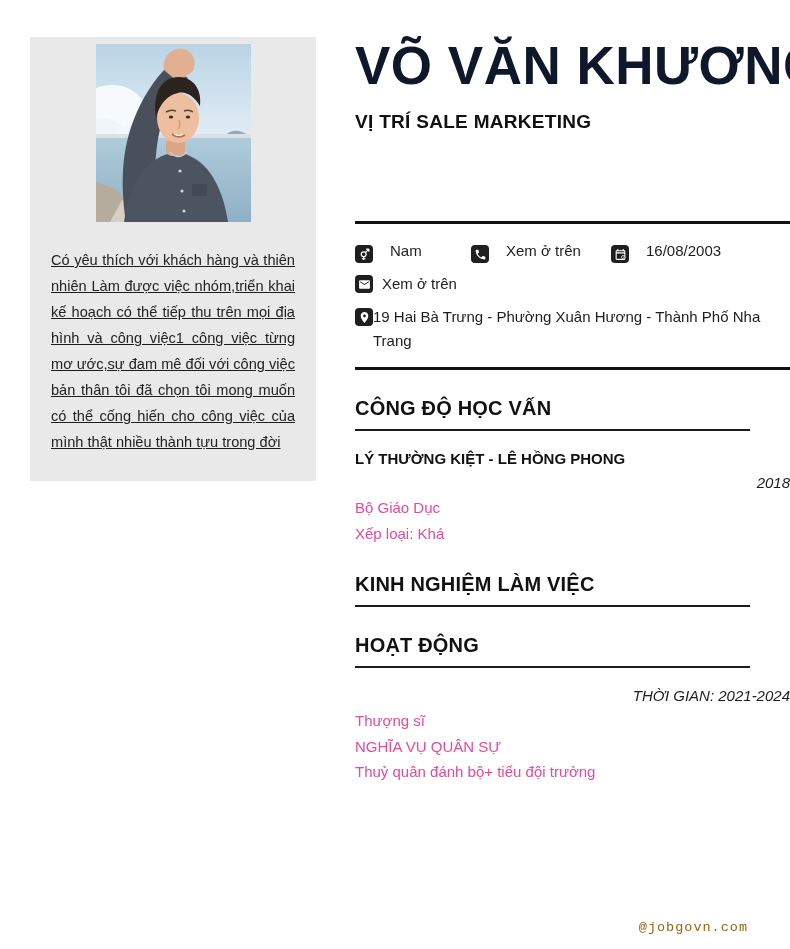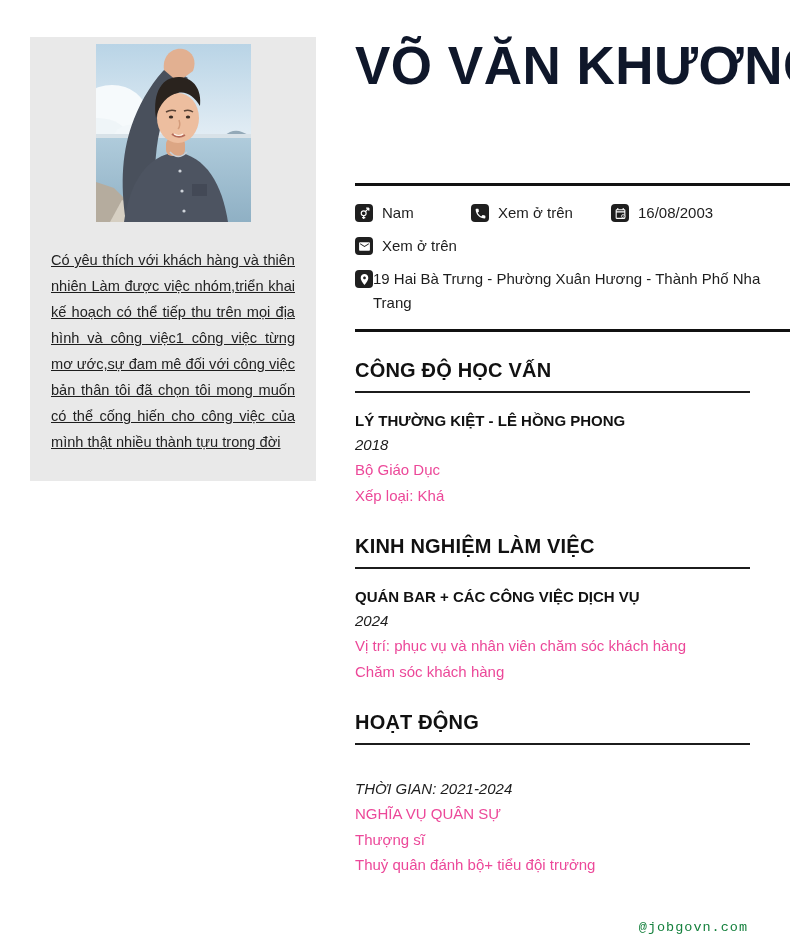--- a/index.html
+++ b/index.html
@@ -59,21 +59,21 @@
     margin-top: 88px;
     width: 435px; height: 3px;
     background: #111111;
   }
   .rule-thick.after-contact { margin-top: 14px; }
 
   .contact { margin-top: 15px; }
   .contact-row1 { display: flex; align-items: center; height: 24px; margin-bottom: 9px; }
   .contact-col-gender { width: 116px; }
   .contact-col-phone  { width: 140px; }
-  .contact-item { display: flex; align-items: center; gap: 9px; }
+  .contact-item { display: flex; align-items: flex-end; gap: 17px; }
   .contact-row { display: flex; align-items: center; gap: 9px; height: 24px; margin-bottom: 9px; }
   .contact-address { display: flex; align-items: flex-start; margin-bottom: 0; }
   .contact-address .icon-badge { margin-top: 3px; }
   .contact-text { font-size: 15px; color: #1d1d1d; line-height: 24px; }
   .contact-address .contact-text { width: 392px; }
 
   .icon-badge {
     flex: 0 0 auto;
     width: 18px; height: 18px;
     background: #1f1f1f;
@@ -98,35 +98,36 @@
     font-size: 15px;
     font-weight: 700;
     line-height: 24px;
     color: #111111;
   }
   .item-period {
     font-size: 15px;
     font-style: italic;
     line-height: 24px;
     color: #1d1d1d;
-  }
-  .item-period.first { margin-top: 32px; }
+    text-align: right;
+  }
+  .item-period.first { margin-top: 16px; }
   .item-line {
     font-size: 15px;
     line-height: 25.5px;
     color: #ec4899;
   }
 
   
   .watermark {
     position: absolute;
     top: 920px; right: 42px;
     font-family: "Liberation Mono", "DejaVu Sans Mono", monospace;
     font-size: 13.5px;
-    color: #15803d;
+    color: #a16207;
     letter-spacing: 1px;
   }
 </style>
 </head>
 <body>
 
 <div class="page">
 
   <aside class="sidebar">
     <div class="photo-frame">
@@ -169,20 +170,21 @@
         <circle cx="86" cy="147" r="1.6" fill="#cfd4da"></circle>
         <circle cx="88" cy="167" r="1.6" fill="#cfd4da"></circle>
       </svg>
     </div>
     <p class="summary">Có yêu thích với khách hàng và thiên nhiên Làm được việc nhóm,triển khai kế hoạch có thể tiếp thu trên mọi địa hình và công việc1 công việc từng mơ ước,sự đam mê đối với công việc bản thân tôi đã chọn tôi mong muốn có thể cống hiến cho công việc của mình thật nhiều thành tựu trong đời</p>
   </aside>
 
   <main class="main">
 
     <h1 class="name">VÕ VĂN KHƯƠNG</h1>
+    <h2 class="role">VỊ TRÍ SALE MARKETING</h2>
 
     <div class="rule-thick"></div>
 
     <div class="contact">
       <div class="contact-row1">
         <div class="contact-item contact-col-gender">
           <span class="icon-badge">
             <svg viewBox="0 0 24 24">
               <circle cx="10.5" cy="11.5" r="4.5" fill="none" stroke="#fff" stroke-width="2.2"></circle>
               <path d="M14 8 L20 2 M20 2 h-5 M20 2 v5 M10.5 16 v6 M7.5 19.5 h6" stroke="#fff" stroke-width="2.2" fill="none"></path>
@@ -236,34 +238,28 @@
       <div>
         <div class="item-title">LÝ THƯỜNG KIỆT - LÊ HỒNG PHONG</div>
         <div class="item-period">2018</div>
         <div class="item-line">Bộ Giáo Dục</div>
         <div class="item-line">Xếp loại: Khá</div>
       </div>
     </section>
 
     <section>
       <h3 class="section-heading">KINH NGHIỆM LÀM VIỆC</h3>
-      <div>
-        <div class="item-title">QUÁN BAR + CÁC CÔNG VIỆC DỊCH VỤ</div>
-        <div class="item-period">2024</div>
-        <div class="item-line">Vị trí: phục vụ và nhân viên chăm sóc khách hàng</div>
-        <div class="item-line">Chăm sóc khách hàng</div>
-      </div>
     </section>
 
     <section>
       <h3 class="section-heading">HOẠT ĐỘNG</h3>
       <div>
         <div class="item-period first">THỜI GIAN: 2021-2024</div>
+        <div class="item-line">Thượng sĩ</div>
         <div class="item-line">NGHĨA VỤ QUÂN SỰ</div>
-        <div class="item-line">Thượng sĩ</div>
         <div class="item-line">Thuỷ quân đánh bộ+ tiểu đội trưởng</div>
       </div>
     </section>
 
   </main>
 
   <div class="watermark">@jobgovn.com</div>
 
 </div>
 

